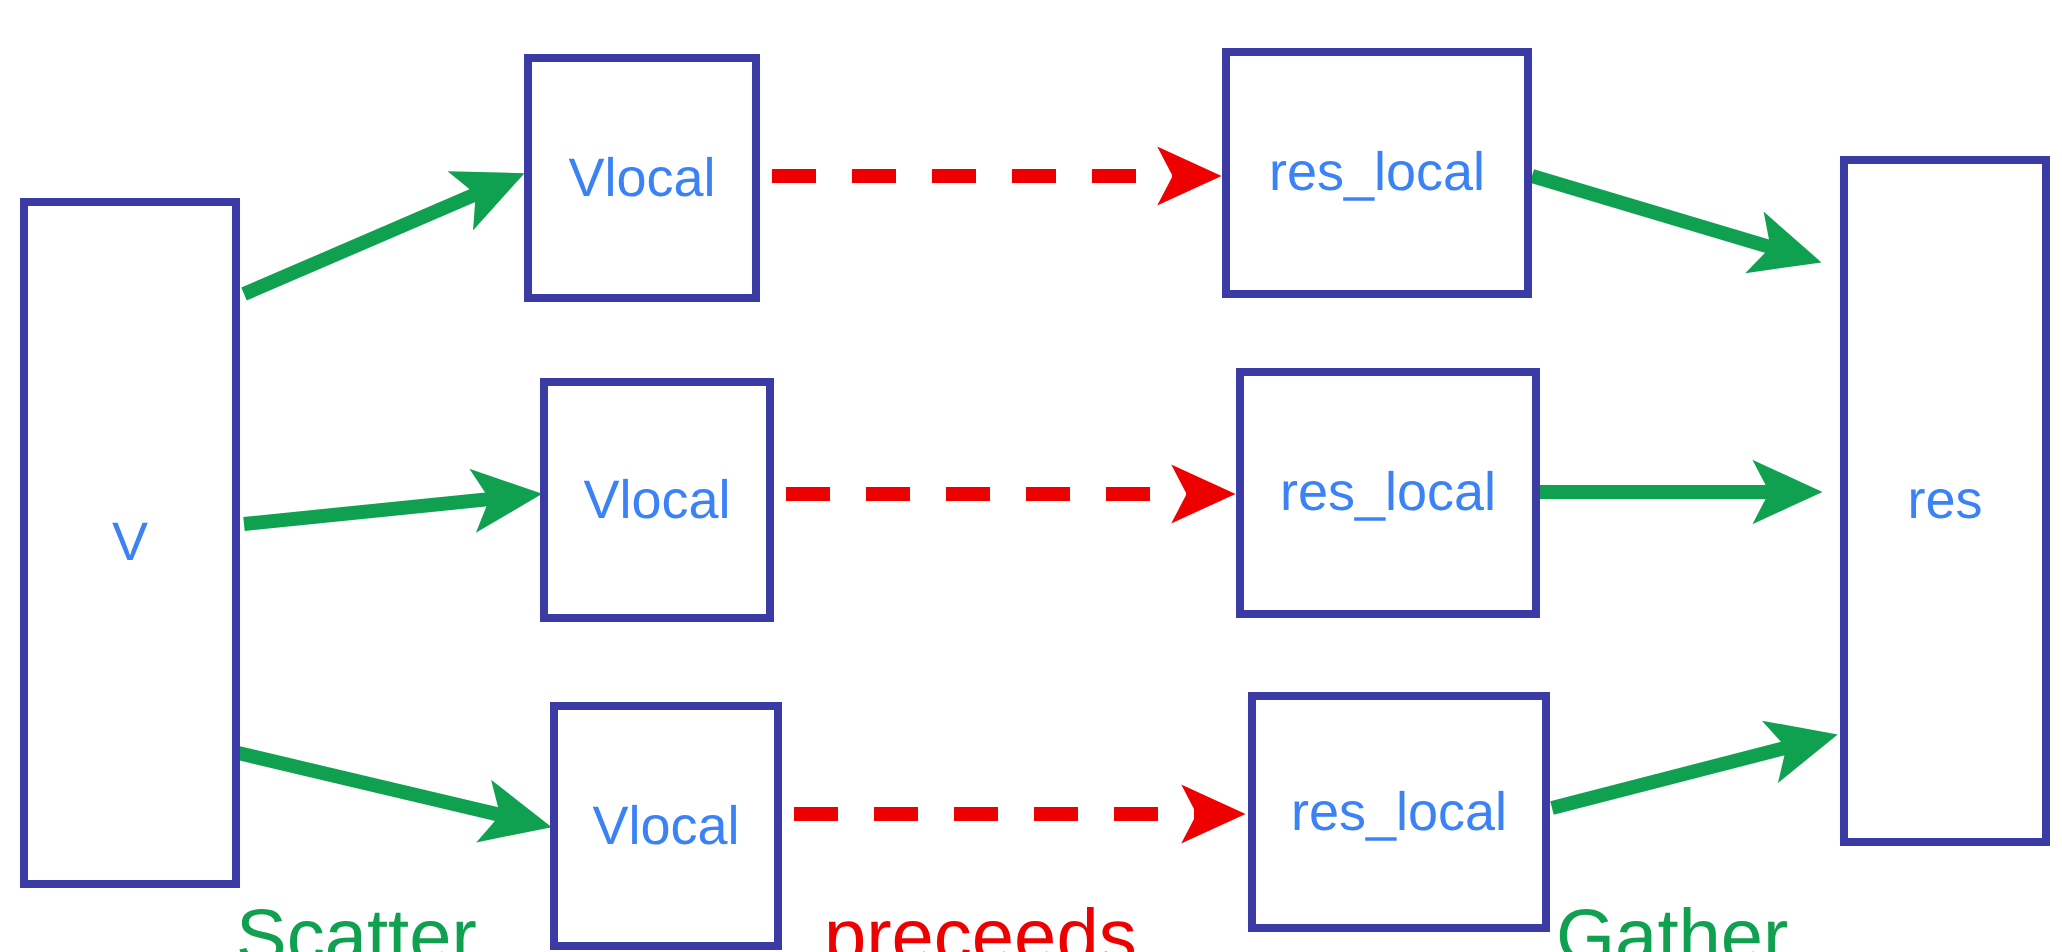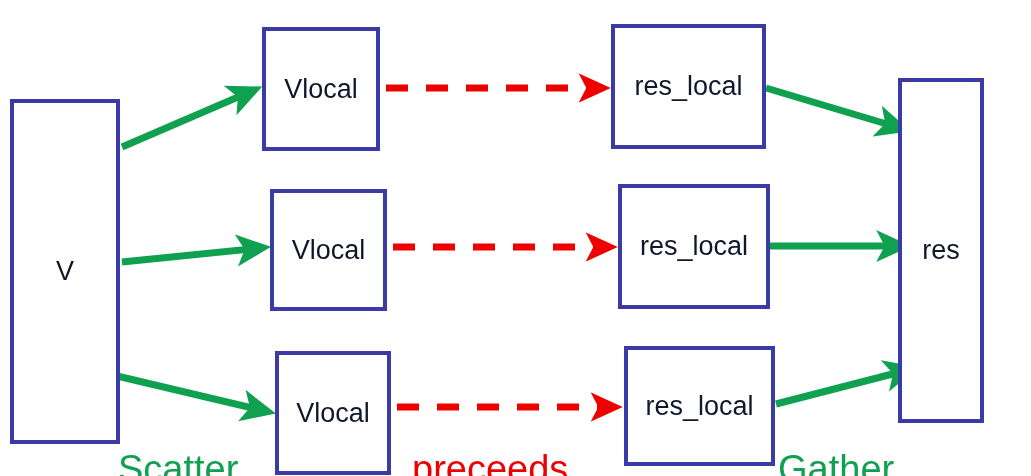--- a/index.html
+++ b/index.html
@@ -30,21 +30,21 @@
     box-sizing: border-box;
     border: 4px solid #3b3ba6;
     background: #ffffff;
     display: flex;
     align-items: center;
     justify-content: center;
   }
   .node-label {
     font-family: "Liberation Sans", sans-serif;
     font-size: 27px;
-    color: #0f172a;
+    color: #3b82f6;
     line-height: 1;
     white-space: nowrap;
   }
   .caption {
     position: absolute;
     font-family: "Liberation Sans", sans-serif;
     font-size: 38px;
     white-space: nowrap;
     line-height: 1;
   }
@@ -119,21 +119,21 @@
     <span class="node-label">res_local</span>
   </div>
 
   <div class="node-box" style="left:275px; top:351px; width:116px; height:124px;">
     <span class="node-label">Vlocal</span>
   </div>
   <div class="node-box" style="left:624px; top:346px; width:151px; height:120px;">
     <span class="node-label">res_local</span>
   </div>
 
-  <div class="node-box" style="left:898px; top:78px; width:86px; height:345px;">
+  <div class="node-box" style="left:920px; top:78px; width:105px; height:345px;">
     <span class="node-label">res</span>
   </div>
 
   <div class="caption cap-scatter" style="left:118px; top:450px;">Scatter</div>
   <div class="caption cap-preceeds" style="left:412px; top:450px;">preceeds</div>
   <div class="caption cap-gather" style="left:778px; top:450px;">Gather</div>
 
 </div>
 
 </body></html>

